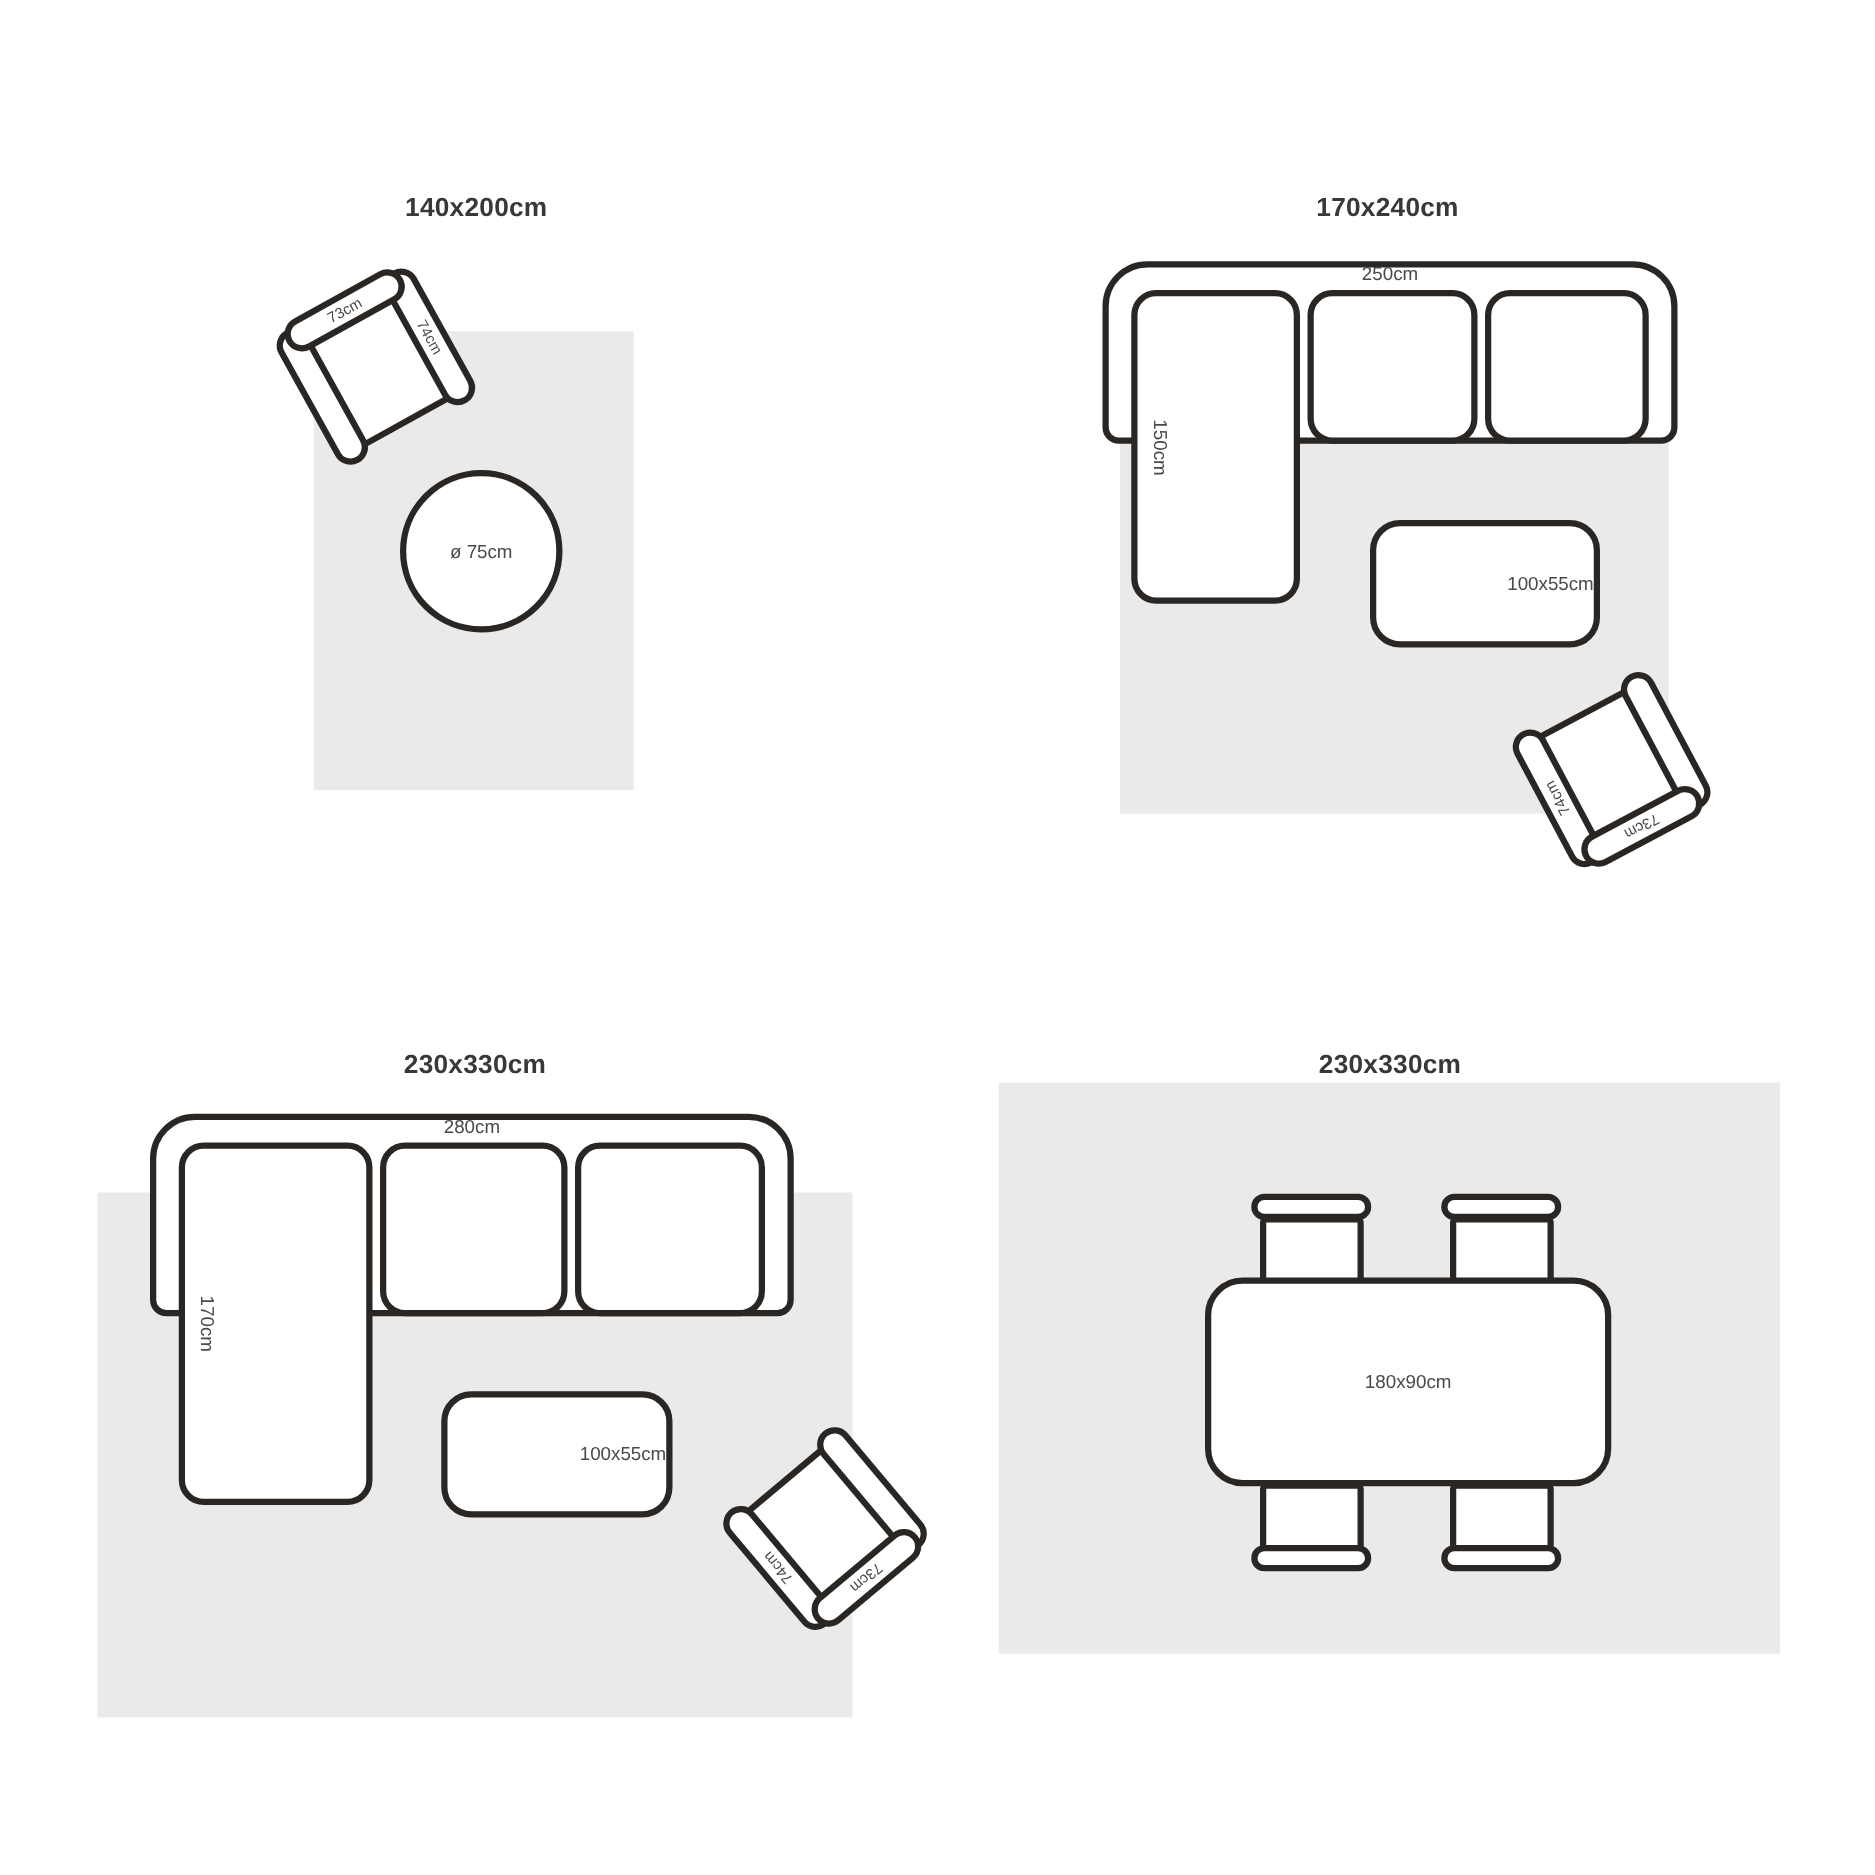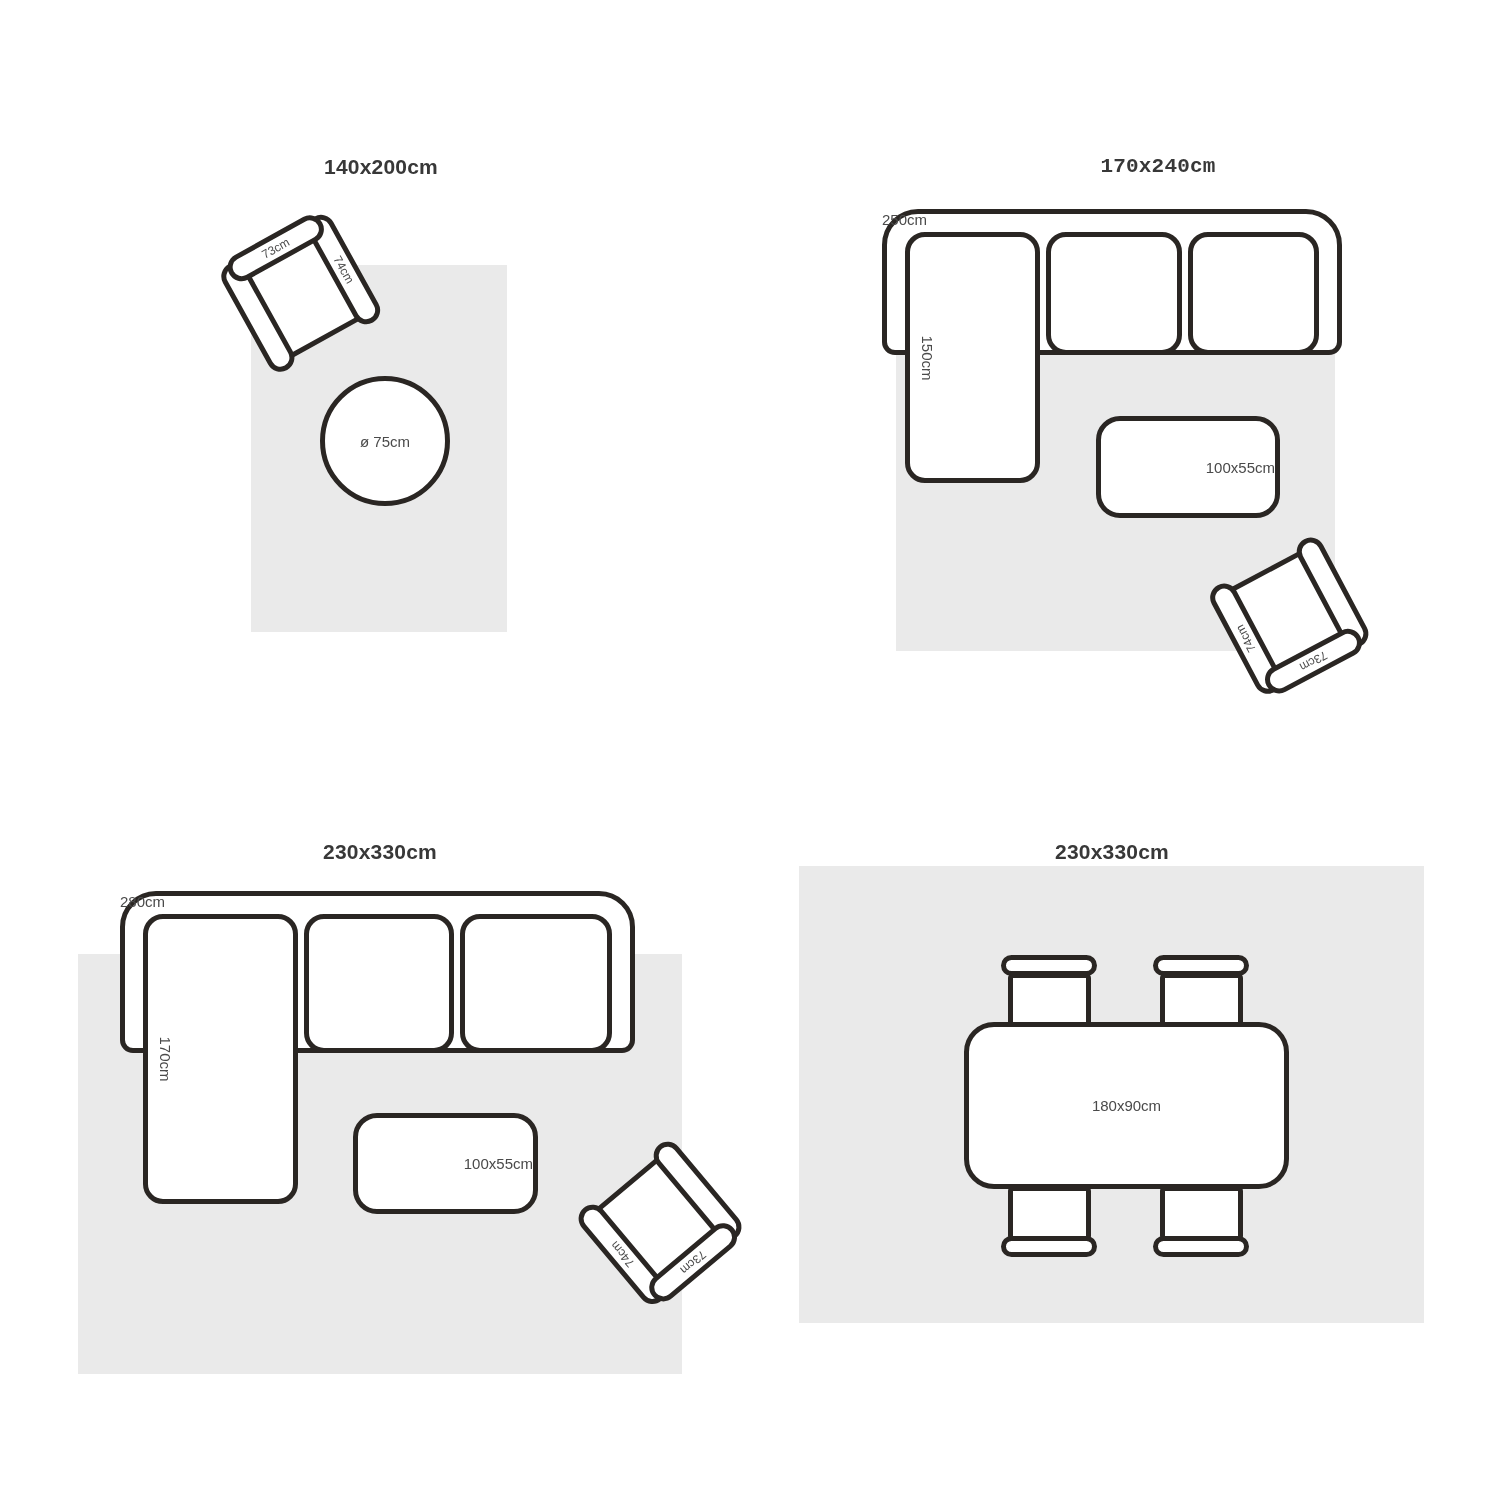--- a/index.html
+++ b/index.html
@@ -42,21 +42,21 @@
   .chair .lbl{font-size:12px;}
   .chair .arm .lbl{writing-mode:vertical-rl;}
 
   
   .sofa{position:absolute;}
   .sofa .shell{
     position:absolute;left:0;top:0;right:0;
     background:#fff;border:5px solid var(--line-color);
     border-radius:36px 36px 13px 13px;
   }
-  .sofa .w-label{position:absolute;left:0;right:0;top:2px;text-align:left;}
+  .sofa .w-label{position:absolute;left:0;right:0;top:2px;text-align:center;}
   .sofa .cushion{
     position:absolute;background:#fff;
     border:5px solid var(--line-color);border-radius:20px;
   }
   .sofa .d-label{
     position:absolute;left:9px;top:50%;transform:translateY(-50%);
     writing-mode:vertical-rl;
   }
 
   
@@ -105,21 +105,21 @@
         <span class="lbl">73cm</span>
       </div>
     </div>
 
     <div class="rtable">
       <span class="lbl">ø 75cm</span>
     </div>
   </section>
 
   <section>
-    <h2 class="title" style="left:1008px;top:119px;font-family:Liberation Mono, monospace;">170x240cm</h2>
+    <h2 class="title" style="left:960px;top:119px;">170x240cm</h2>
 
     <div class="rug" style="left:896px;top:304px;width:439px;height:311px;"></div>
 
     <div class="sofa" style="left:882px;top:173px;width:460px;height:274px;">
       <div class="shell" style="height:146px;"></div>
       <div class="cushion" style="left:23px;top:23px;width:135px;height:251px;">
         <span class="lbl d-label">150cm</span>
       </div>
       <div class="cushion" style="left:164px;top:23px;width:136px;height:123px;"></div>
       <div class="cushion" style="left:306px;top:23px;width:131px;height:123px;"></div>

